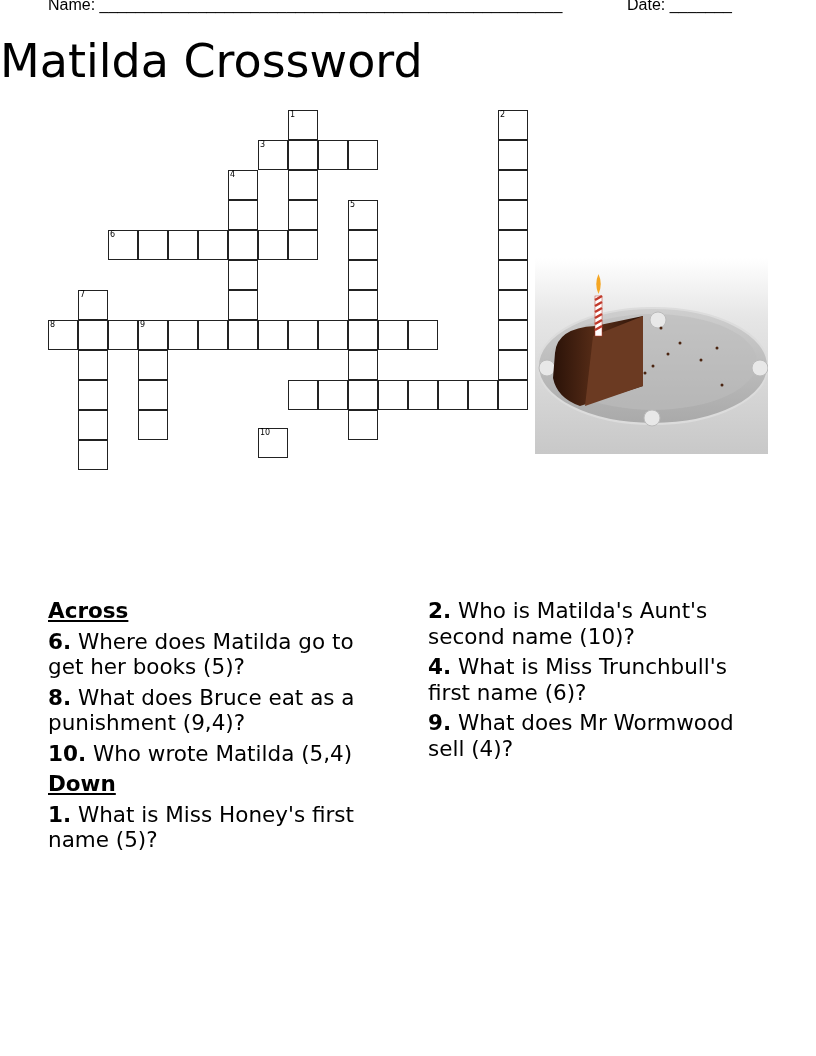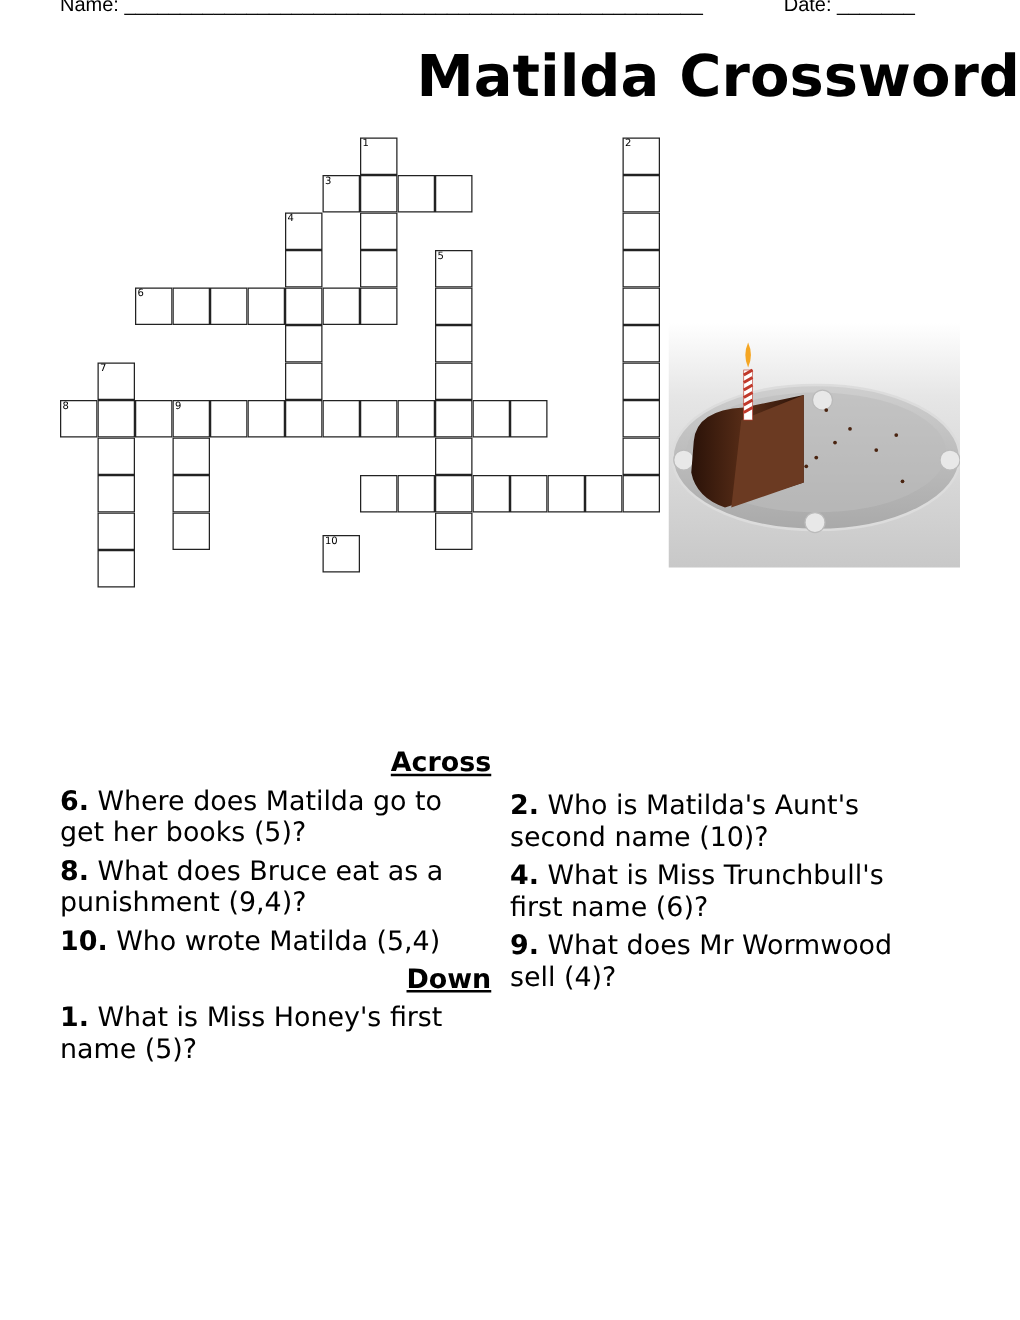--- a/index.html
+++ b/index.html
@@ -1,28 +1,28 @@
 <!DOCTYPE html>
 <html><head>
 <meta charset="utf-8">
 <style>
   html, body { margin: 0; padding: 0; background: #ffffff; }
   body { width: 816px; height: 1056px; position: relative; overflow: hidden; font-family: "DejaVu Sans", sans-serif; color: #000; }
   .header-line { position: absolute; top: -4px; font-family: "Liberation Sans", sans-serif; font-size: 16px; color: #000; }
   #name-label { left: 48px; }
   #date-label { left: 627px; }
-  .title { position: absolute; top: 34px; left: 0; width: 816px; text-align: right; font-family: "DejaVu Sans", sans-serif; font-size: 46px; letter-spacing: 0px; font-weight: bold; }
+  .title { position: absolute; top: 34px; left: 0; width: 816px; text-align: left; font-family: "DejaVu Sans", sans-serif; font-size: 46px; letter-spacing: 0px; }
   .grid { position: absolute; left: 0; top: 0; width: 816px; height: 480px; }
   .cell { position: absolute; width: 30px; height: 30px; box-sizing: border-box; border: 1.5px solid #222; background: #fff; }
   .cell-num { position: absolute; left: 1px; top: -1px; font-family: "DejaVu Sans", sans-serif; font-size: 8px; line-height: 10px; }
   .cake { position: absolute; left: 535px; top: 258px; width: 233px; height: 196px; background: linear-gradient(#ffffff 0%, #e6e6e6 30%, #c8c8c8 100%); overflow: hidden; }
   .clues { position: absolute; top: 598px; font-family: "DejaVu Sans", sans-serif; font-size: 21.5px; line-height: 25.5px; }
   #clues-left { left: 48px; width: 345px; }
-  #clues-right { left: 408px; width: 345px; margin-top: 34px; }
-  .clue-head { text-decoration: underline; font-weight: bold; margin-bottom: 5px; text-align: right; }
+  #clues-right { left: 428px; width: 345px; }
+  .clue-head { text-decoration: underline; font-weight: bold; margin-bottom: 5px; }
   .clue { margin-bottom: 5px; }
   .clue b { font-weight: bold; }
 </style>
 </head>
 <body>
 
 <div class="header-line" id="name-label">Name: ____________________________________________________</div>
 <div class="header-line" id="date-label">Date: _______</div>
 
 <div class="title">Matilda Crossword</div>

